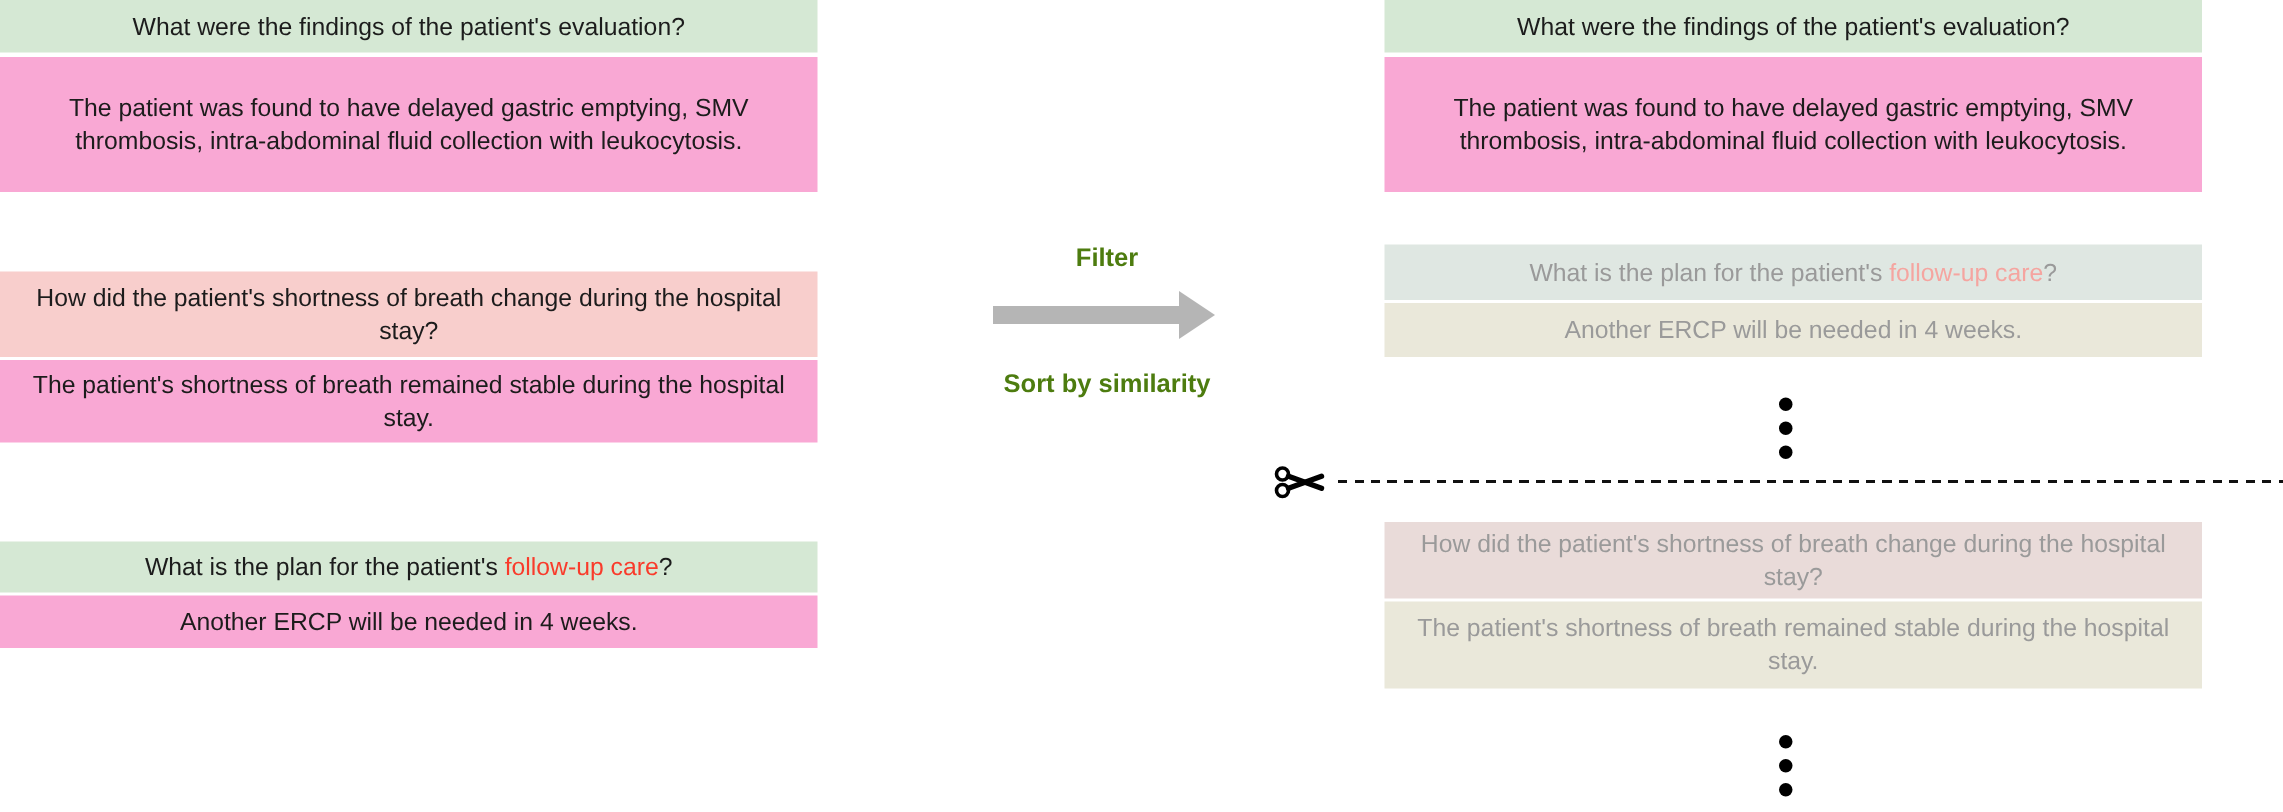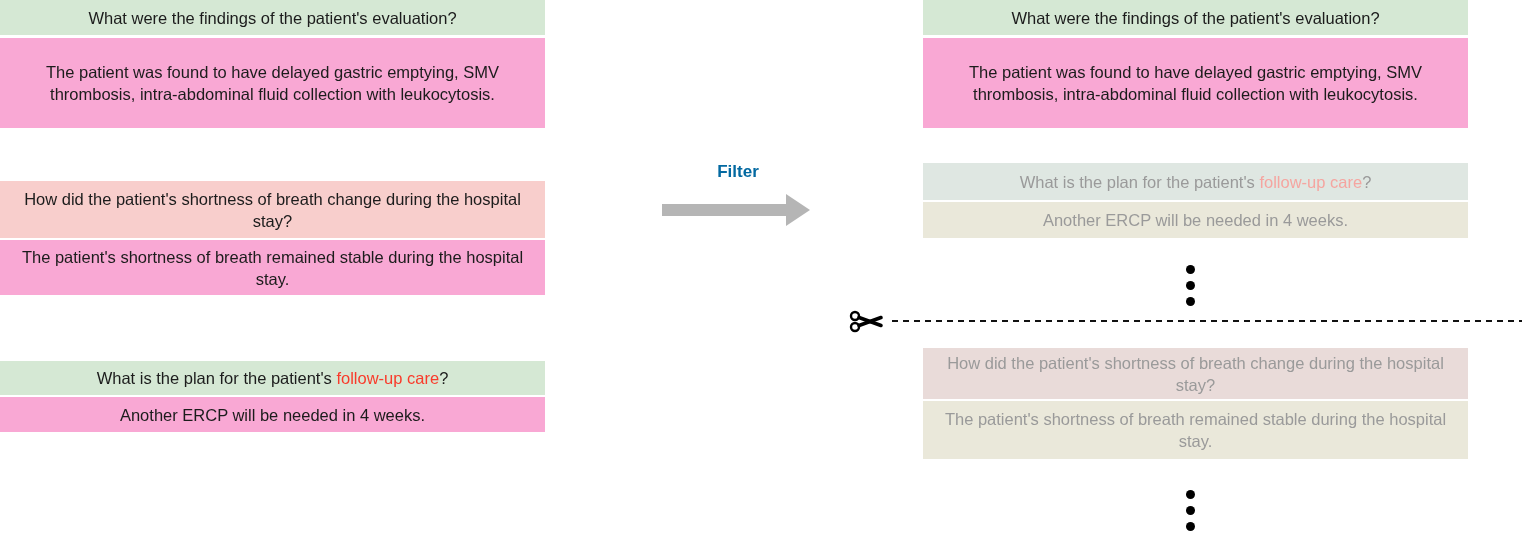--- a/index.html
+++ b/index.html
@@ -53,21 +53,21 @@
   #r3a { top: 401px; height: 58px; }
 
   
   .mid-label {
     position: absolute;
     left: 648px;
     width: 180px;
     text-align: center;
     font-weight: bold;
     font-size: 17px;
-    color: #0369a1;
+    color: #4d7c0f;
   }
   #filter-label { top: 162px; }
   #sort-label   { top: 246px; }
   .arrow-shaft {
     position: absolute;
     left: 662px; top: 204px;
     width: 126px; height: 12px;
     background: #b5b5b5;
   }
   .arrow-head {
@@ -132,20 +132,21 @@
       <span><span>What is the plan for the patient's </span><span class="hl">follow-up care</span><span>?</span></span>
     </div>
     <div id="l3a" class="box L a-yellow">
       <span>Another ERCP will be needed in 4 weeks.</span>
     </div>
   </div>
 
   <div id="filter-label" class="mid-label">Filter</div>
   <div class="arrow-shaft"></div>
   <div class="arrow-head"></div>
+  <div id="sort-label" class="mid-label">Sort by similarity</div>
 
   <div>
     <div id="r1q" class="box R q-green">
       <span>What were the findings of the patient's evaluation?</span>
     </div>
     <div id="r1a" class="box R a-yellow">
       <span>The patient was found to have delayed gastric emptying, SMV thrombosis, intra-abdominal fluid collection with leukocytosis.</span>
     </div>
 
     <div id="r2q" class="box R q-green-faded">

